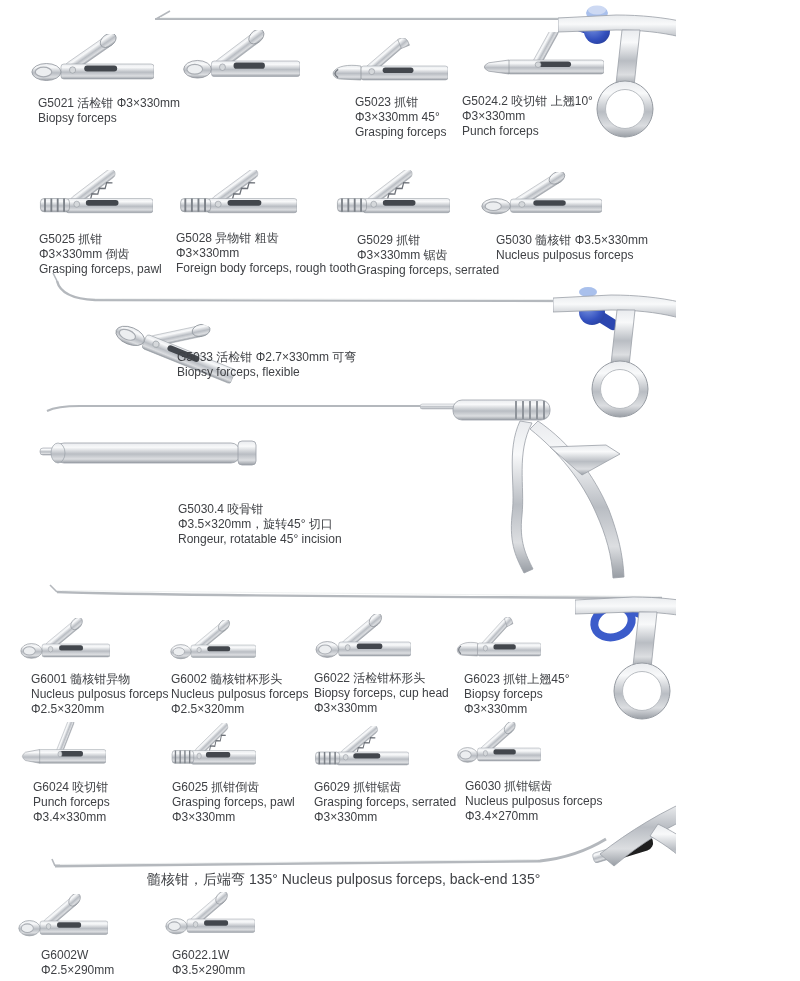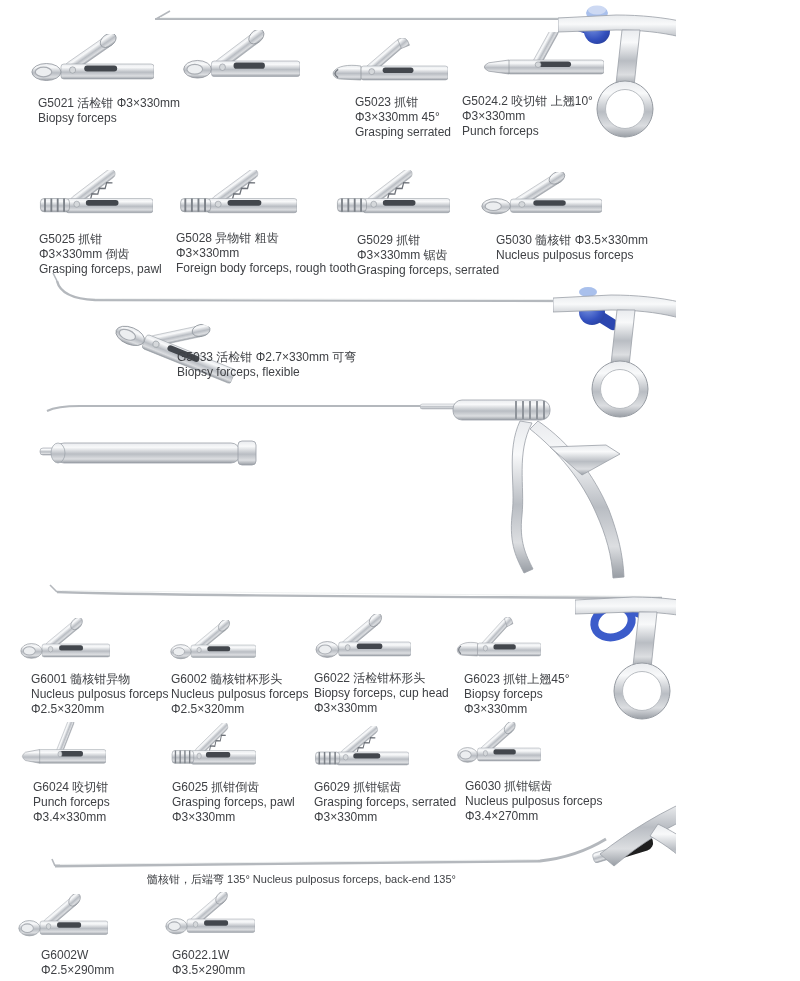--- a/index.html
+++ b/index.html
@@ -3,21 +3,21 @@
 <meta charset="utf-8">
 <style>
   * { margin:0; padding:0; box-sizing:border-box; }
   html,body { background:#ffffff; }
   body { font-family:"Liberation Sans","DejaVu Sans",sans-serif; }
   .page { position:relative; width:676px; height:981px; background:#ffffff; overflow:hidden; }
   svg.art { position:absolute; display:block; }
   #bg { position:absolute; left:0; top:0; }
   .label { position:absolute; font-size:12px; line-height:15px; color:#3f4145; }
   .label div { white-space:nowrap; }
-  .band { position:absolute; font-size:11px; line-height:16px; color:#3f4145; white-space:nowrap; }
+  .band { position:absolute; font-size:14px; line-height:16px; color:#3f4145; white-space:nowrap; }
 </style>
 </head>
 <body>
 
 <div class="page">
 
   <svg id="bg" width="800" height="981" viewBox="0 0 800 981">
     <defs>
       <linearGradient id="met-v" x1="0" y1="0" x2="0" y2="1">
         <stop offset="0" stop-color="#e9ebee"></stop>
@@ -253,21 +253,21 @@
       <use href="#s-tip-cup" width="130" height="60"></use>
     </svg>
 
   <div class="label" style="left:38px;top:96px">
       <div>G5021 活检钳 Φ3×330mm</div>
       <div>Biopsy forceps</div>
     </div>
   <div class="label" style="left:355px;top:95px">
       <div>G5023 抓钳</div>
       <div>Φ3×330mm 45°</div>
-      <div>Grasping serrated</div>
+      <div>Grasping forceps</div>
     </div>
   <div class="label" style="left:462px;top:94px">
       <div>G5024.2 咬切钳 上翘10°</div>
       <div>Φ3×330mm</div>
       <div>Punch forceps</div>
     </div>
 
   <div class="label" style="left:39px;top:232px">
       <div>G5025 抓钳</div>
       <div>Φ3×330mm 倒齿</div>
@@ -285,20 +285,25 @@
     </div>
   <div class="label" style="left:496px;top:233px">
       <div>G5030 髓核钳 Φ3.5×330mm</div>
       <div>Nucleus pulposus forceps</div>
     </div>
 
   <div class="label" style="left:177px;top:350px">
       <div>G5033 活检钳 Φ2.7×330mm 可弯</div>
       <div>Biopsy forceps, flexible</div>
     </div>
+  <div class="label" style="left:178px;top:502px">
+      <div>G5030.4 咬骨钳</div>
+      <div>Φ3.5×320mm，旋转45° 切口</div>
+      <div>Rongeur, rotatable 45° incision</div>
+    </div>
 
   <div class="label" style="left:31px;top:672px">
       <div>G6001 髓核钳异物</div>
       <div>Nucleus pulposus forceps</div>
       <div>Φ2.5×320mm</div>
     </div>
   <div class="label" style="left:171px;top:672px">
       <div>G6002 髓核钳杯形头</div>
       <div>Nucleus pulposus forceps</div>
       <div>Φ2.5×320mm</div>

